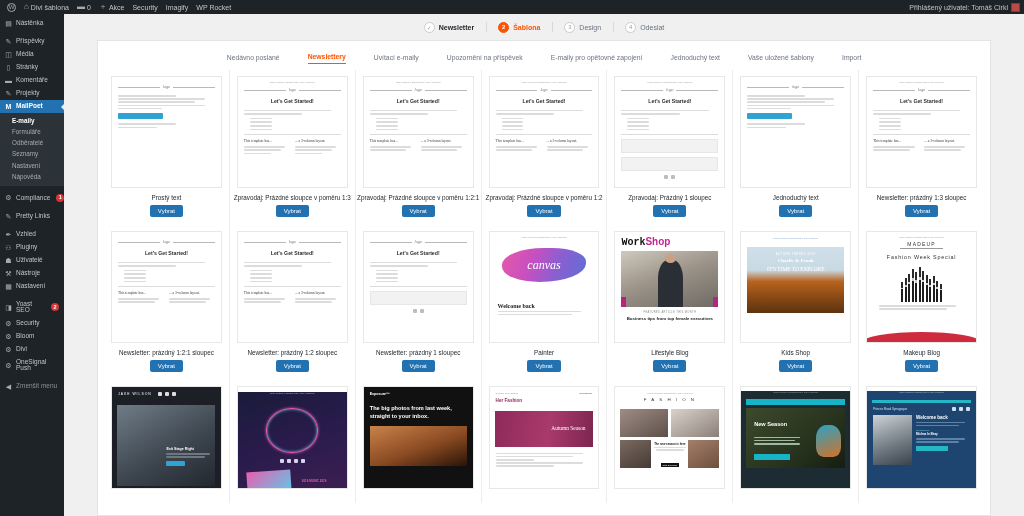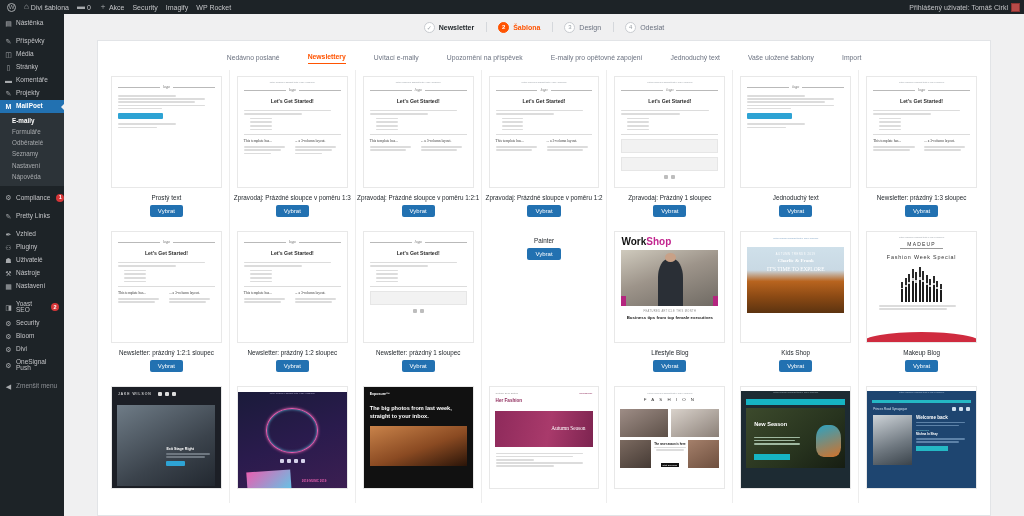--- a/index.html
+++ b/index.html
@@ -134,21 +134,21 @@
 
   
   .img-mini { width:100%; height:100%; position:relative; overflow:hidden; background:#fff;}
   .canvas-blob {
     width: 78%; height: 34px; margin: 10px auto 0 auto; border-radius: 50% 40% 55% 45%;
     background: linear-gradient(110deg,#e45aa8 0%, #c94fc0 35%, #8a5fd0 65%, #5e6fd6 100%);
     filter: blur(0.3px); display:flex; align-items:center; justify-content:center;
   }
   .canvas-word { font-family:"Liberation Serif",serif; font-style: italic; color:#fff; font-size: 12px; }
   .ws-title { font-size: 10px; font-weight: bold; padding: 4px 6px 3px 6px; font-family:"Liberation Sans",sans-serif;}
-  .ws-title .b { color:#111; } .ws-title .p { color:#c2268f; }
+  .ws-title .b { color:#111;font-family:Liberation Mono, monospace; } .ws-title .p { color:#c2268f; }
   .ws-photo { height: 56px; margin: 0 6px; background: linear-gradient(160deg,#cfcabd,#9d948a 45%,#6f6a63); position:relative;}
   .ws-person { position:absolute; left:38%; top:16%; width:26%; height:84%; background:#2a2f36; border-radius: 40% 40% 0 0;}
   .ws-head { position:absolute; left:45%; top:6%; width:11%; height:16%; background:#c8a187; border-radius:50%;}
   .mag { position:absolute; width:5px; height:10px; background:#b4257f; }
 
   .kids-photo { height:66px; margin: 8px 6px 0 6px; background: linear-gradient(180deg,#cfe0ea 0%, #c9d9e4 35%, #b8641f 52%, #8c4a14 75%, #5c3310 100%); position:relative;}
   .mk-brush { display:flex; justify-content:center; gap:1.5px; margin-top:6px; height:36px; align-items:flex-end;}
   .mk-brush i { display:block; width:2px; background: linear-gradient(180deg,#2a2a2a 0 28%, #cfcfcf 28% 36%, #1d1d1d 36% 100%); }
   .mk-swoosh { position:absolute; bottom:0; left:-4%; width:108%; height:10px; background:#cf2b3f; border-radius: 50% 50% 0 0 / 100% 100% 0 0;}
 
@@ -649,20 +649,38 @@
                     <i></i>
                     <i></i>
                   </div>
               </div>
             </div>
             <div class="tname">Newsletter: prázdný 1 sloupec</div>
             <button class="tbtn">Vybrat</button>
           </div>
 
           <div class="tcard">
+            <div class="thumb">
+              <div class="img-mini">
+                <div class="pre-hdr" style="margin-top:4px">Potíže problémy? Zobrazit tento e-mail v prohlížeči</div>
+                <div class="canvas-blob">
+                  <span class="canvas-word">canvas</span>
+                </div>
+                <div class="blocks3" style="margin:6px 8px 0 8px">
+                    <div style="background:#fff;border:none"></div>
+                    <div style="background:#fff;border:none"></div>
+                    <div style="background:#fff;border:none"></div>
+                  </div>
+                <div style="padding:2px 8px 0 8px;font-family:'Liberation Serif',serif;font-size:6px;font-weight:bold;color:#1a1a1a">Welcome back</div>
+                <div style="padding:0 8px">
+                    <div class="ln s90"></div>
+                    <div class="ln s80"></div>
+                  </div>
+              </div>
+            </div>
             <div class="tname">Painter</div>
             <button class="tbtn">Vybrat</button>
           </div>
 
           <div class="tcard">
             <div class="thumb">
               <div class="img-mini">
                 <div class="ws-title">
                   <span class="b">Work</span><span class="p">Shop</span>
                 </div>

